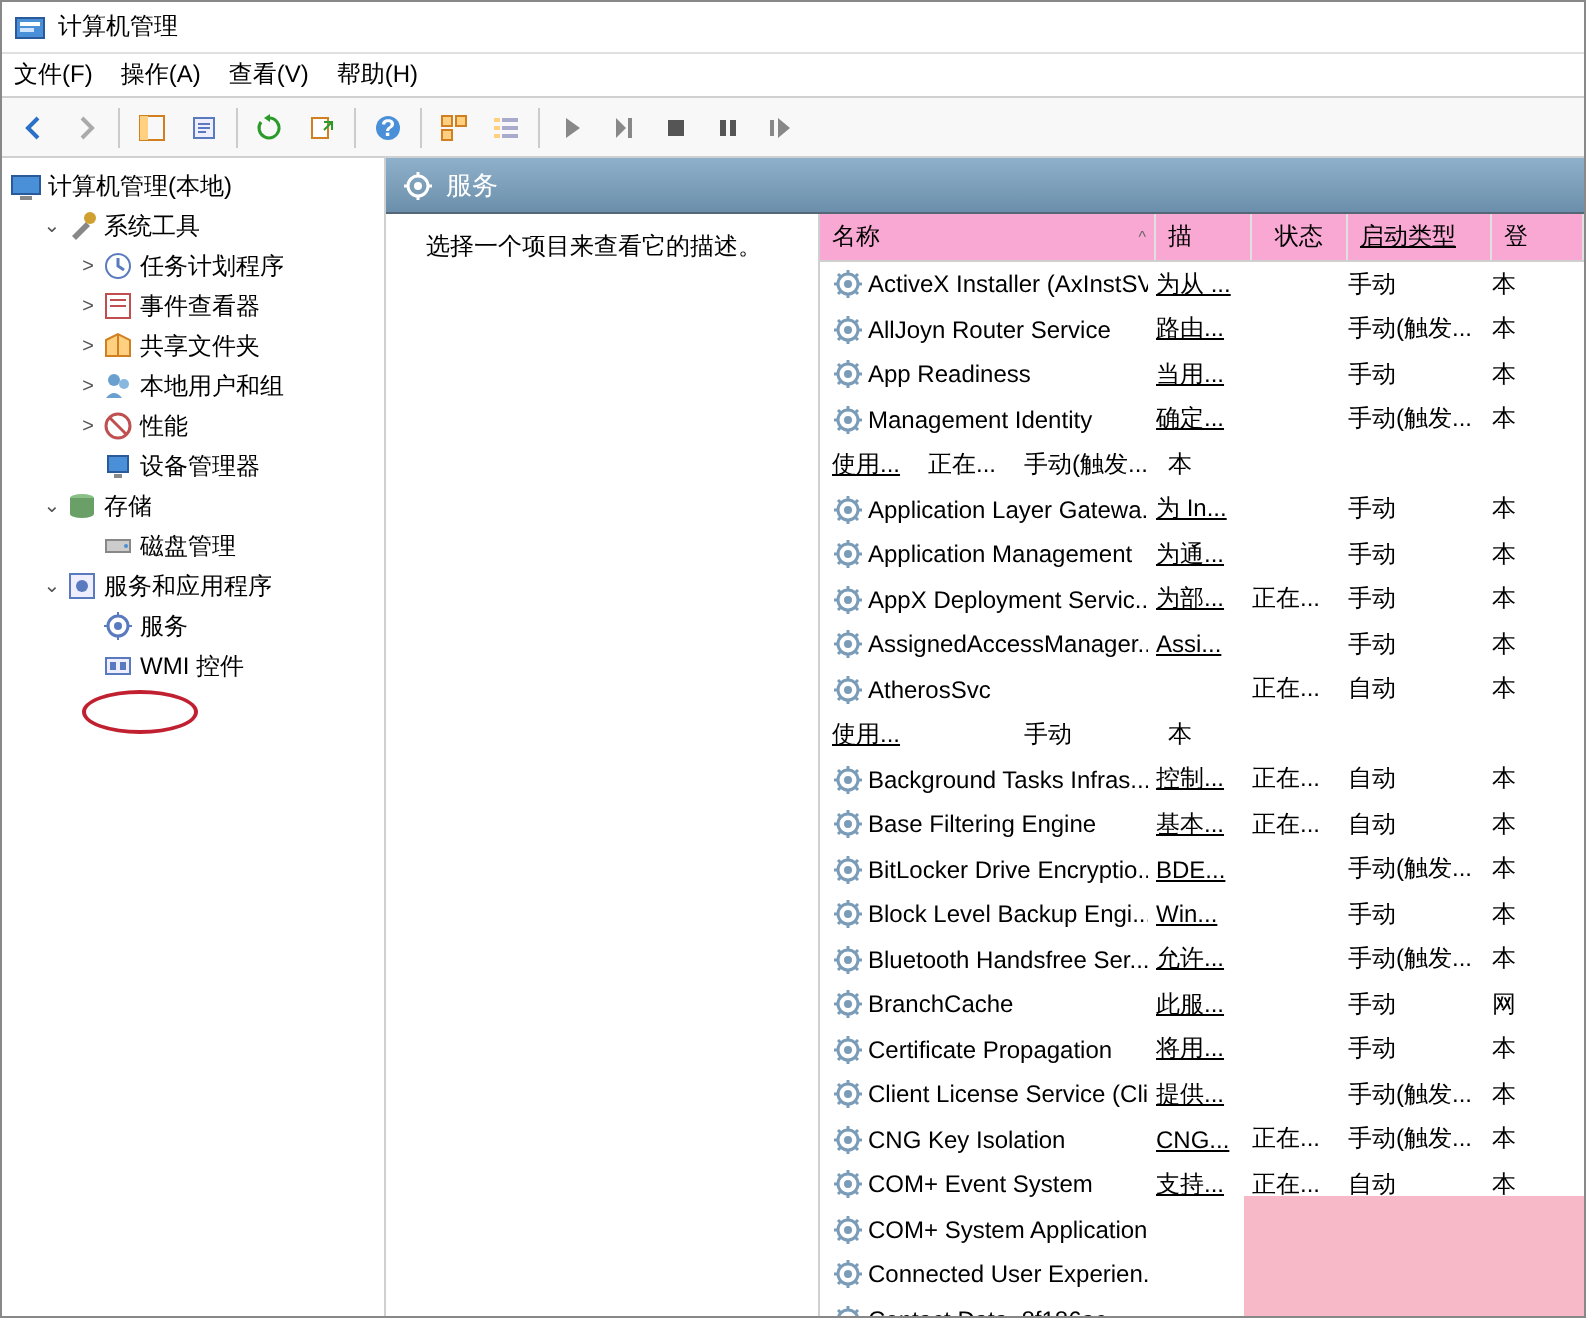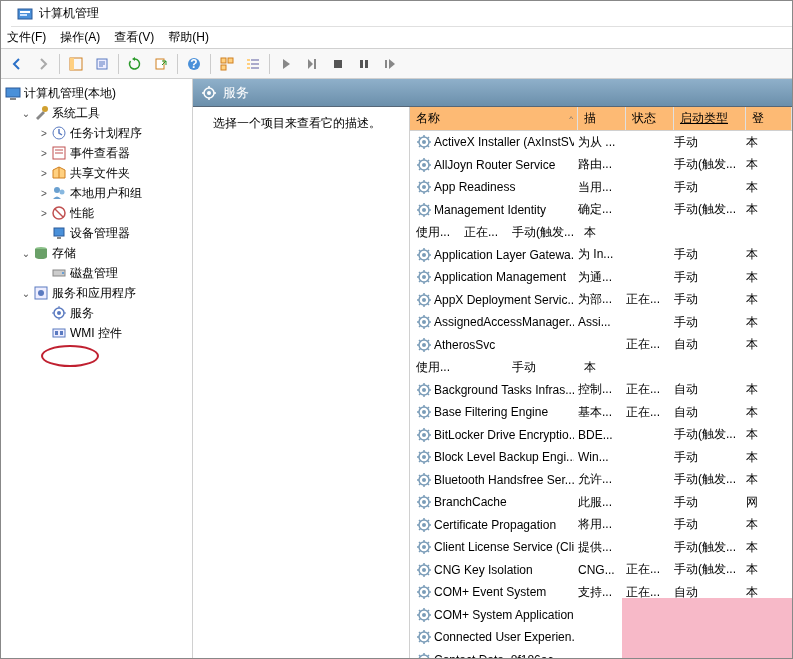--- a/index.html
+++ b/index.html
@@ -1,19 +1,19 @@
 <!DOCTYPE html>
 <html><head>
 <meta charset="utf-8">
 <style>
 * { box-sizing: border-box; margin: 0; padding: 0; font-family: "Microsoft YaHei", Tahoma, sans-serif; font-size: 12px; }
 body { background: #fff; width: 793px; height: 659px; border: 1px solid #888; overflow: hidden; }
 
 
-.titlebar { height: 26px; display: flex; align-items: center; padding: 0 6px; background: #fff; border-bottom: 1px solid #e0e0e0; margin-left: 10px; }
+.titlebar { height: 26px; display: flex; align-items: center; padding: 0 6px; background: #fff; border-bottom: 1px solid #e0e0e0; }
 .titlebar .icon { width: 16px; height: 16px; margin-right: 6px; }
 
 
 .menubar { height: 22px; display: flex; align-items: center; padding: 0 6px; gap: 14px; border-bottom: 1px solid #d0d0d0; }
 .menubar span { cursor: default; }
 
 
 .toolbar { height: 30px; display: flex; align-items: center; padding: 0 4px; gap: 2px; border-bottom: 1px solid #d0d0d0; background: #f8f8f8; }
 .tbtn { width: 24px; height: 24px; display: flex; align-items: center; justify-content: center; border: 1px solid transparent; }
 .tsep { width: 1px; height: 20px; background: #ccc; margin: 0 2px; }
@@ -35,36 +35,36 @@
 
 .chdr { height: 28px; background: #7a9cb8; background: linear-gradient(#8fb0ca,#6b8fab); color: #fff; display: flex; align-items: center; padding: 0 8px; border-bottom: 1px solid #567; }
 .chdr .ci { margin-right: 6px; }
 
 
 .csplit { display: flex; flex: 1; overflow: hidden; margin-left: 12px; }
 .descpane { width: 205px; padding: 8px; border-right: 1px solid #d0d0d0; }
 .listpane { flex: 1; display: flex; flex-direction: column; overflow: hidden; position: relative; }
 
 
-.lhdr { display: flex; height: 24px; border-bottom: 1px solid #d0d0d0; background: #fdba74; }
+.lhdr { display: flex; height: 24px; border-bottom: 1px solid #d0d0d0; background: #f9a8d4; }
 .lhdr > div { border-right: 1px solid #e0e0e0; padding: 4px 6px; display: flex; align-items: center; position: relative; }
 .lhdr .sort { font-size: 8px; color: #666; position: absolute; right: 4px; }
 .col-name { width: 168px; }
 .col-desc { width: 48px; }
-.col-stat { width: 48px; }
+.col-stat { width: 48px; justify-content: center; }
 .col-start { width: 72px; text-decoration: underline; }
 .col-logon { flex: 1; }
 
 
 .lrows { flex: 1; overflow: hidden; }
 .lrow { display: flex; height: 22.5px; align-items: center; padding-left: 2px; }
 .lrow > div { padding: 0 4px; overflow: hidden; text-overflow: ellipsis; white-space: nowrap; }
 .lrow .ri { width: 16px; height: 16px; margin-right: 2px; flex-shrink: 0; }
 .lrow .rname { width: 162px; display: flex; align-items: center; }
-.lrow .rdesc { width: 48px; }
+.lrow .rdesc { width: 48px; text-decoration: underline; }
 .lrow .rstat { width: 48px; }
 .lrow .rstart { width: 72px; }
 .lrow .rlogon { flex: 1; }
 
 
 .pink { position: absolute; right: 0; bottom: 0; width: 170px; height: 60px; background: #f7b9c8; }
 
 
 svg { display: block; }
 </style>

